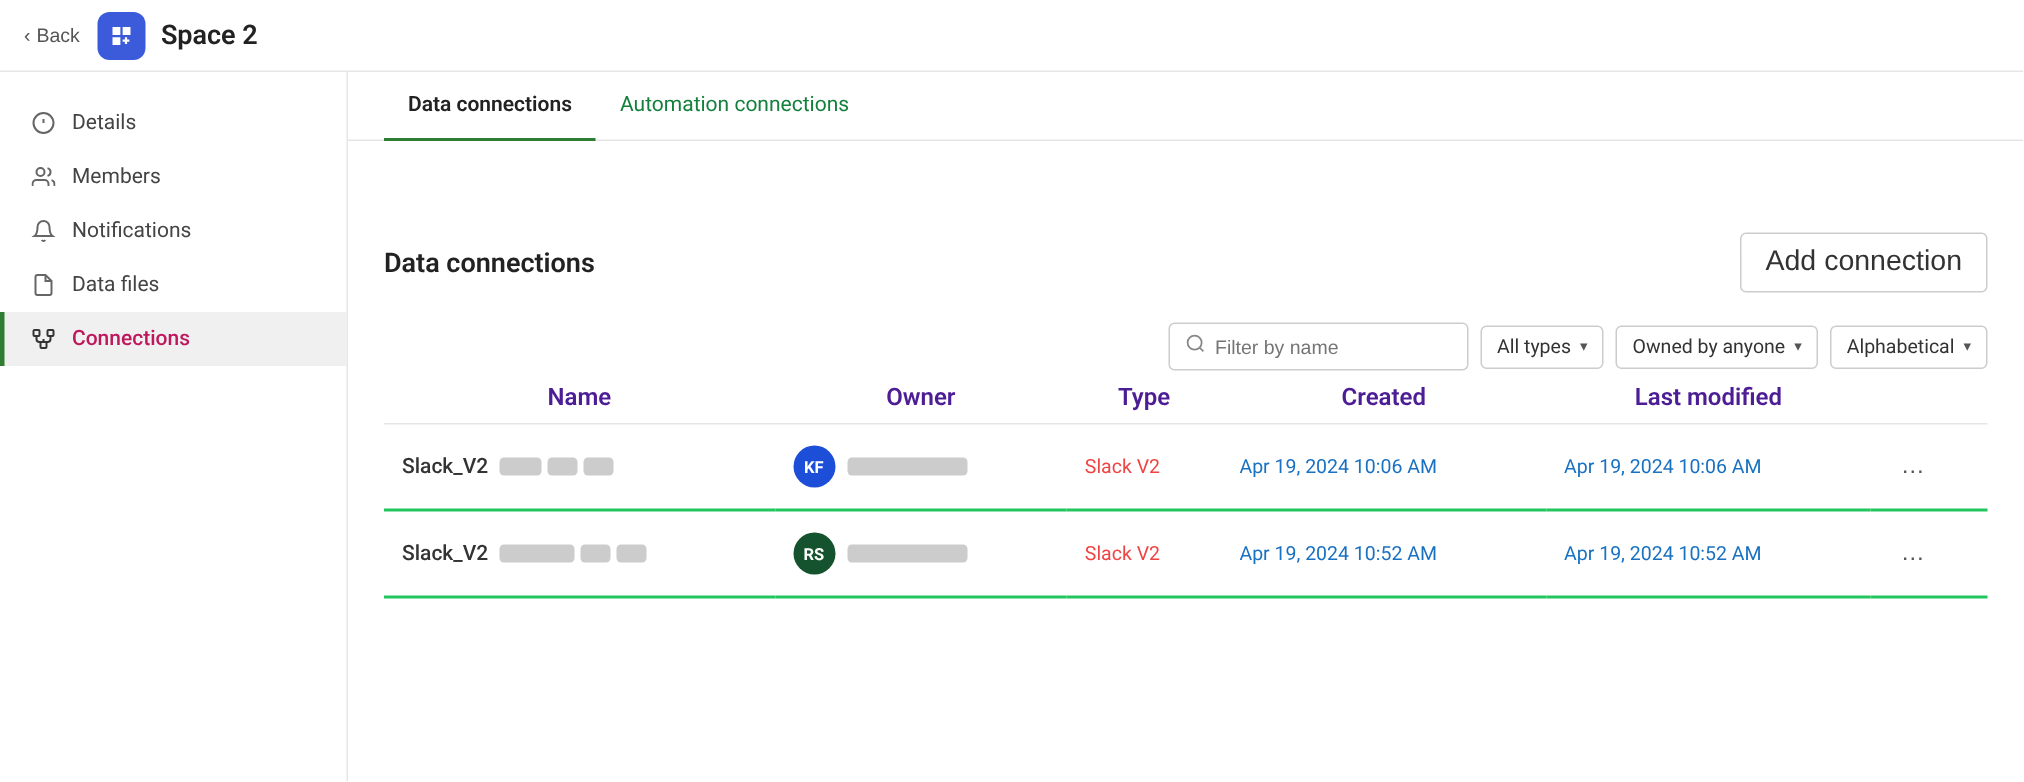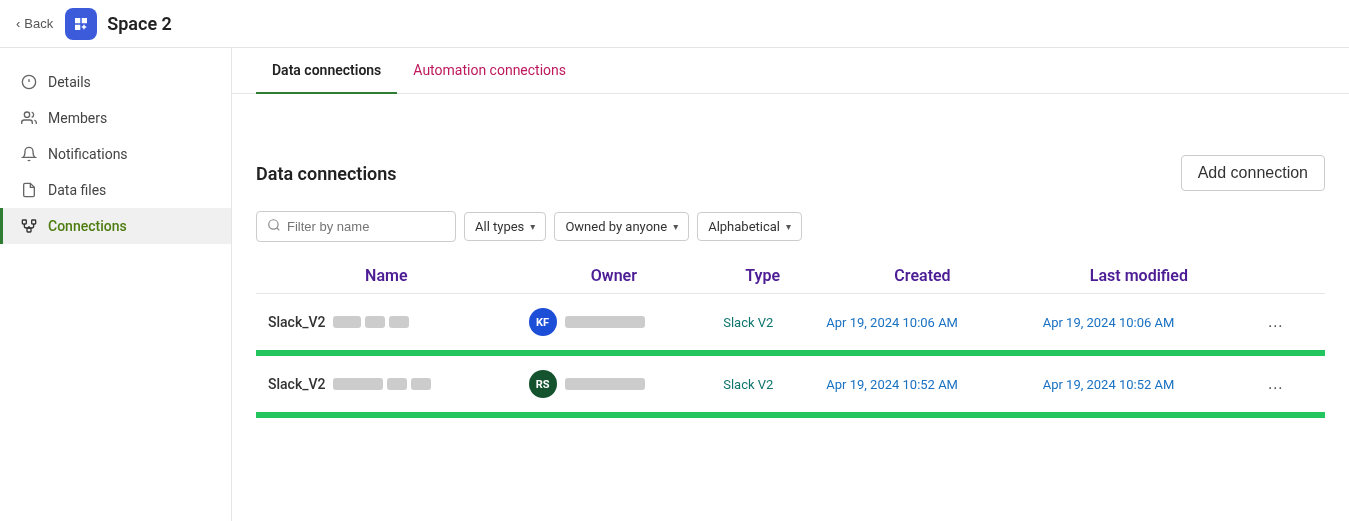--- a/index.html
+++ b/index.html
@@ -13,59 +13,59 @@
     .space-icon { width: 32px; height: 32px; background: #3b5bdb; border-radius: 8px; display: flex; align-items: center; justify-content: center; margin-right: 10px; }
     .space-icon svg { fill: white; width: 18px; height: 18px; }
     .space-title { font-size: 18px; font-weight: 600; color: #222; }
 
     
     .main-layout { display: flex; flex: 1; overflow: hidden; }
 
     
     .sidebar { width: 232px; border-right: 1px solid #e5e5e5; padding: 16px 0; flex-shrink: 0; }
     .sidebar-item { display: flex; align-items: center; gap: 10px; padding: 9px 20px; font-size: 14px; color: #444; cursor: pointer; border-radius: 0; }
-    .sidebar-item.active { background: #f0f0f0; color: #4d7c0f; font-weight: 500; border-left: 3px solid #2e7d32; padding-left: 17px; text-align: center; }
+    .sidebar-item.active { background: #f0f0f0; color: #be185d; font-weight: 500; border-left: 3px solid #2e7d32; padding-left: 17px; text-align: center; }
     .sidebar-icon { width: 18px; height: 18px; display: flex; align-items: center; justify-content: center; color: #666; flex-shrink: 0; }
     .sidebar-item.active .sidebar-icon { color: #333; }
 
     
     .content { flex: 1; overflow-y: auto; display: flex; flex-direction: column; gap: 41px; }
 
     
     .tabs { display: flex; border-bottom: 1px solid #e5e5e5; padding: 0 24px; background: #fff; }
-    .tab { padding: 14px 16px; font-size: 14px; color: #be185d; cursor: pointer; border-bottom: 2px solid transparent; margin-bottom: -1px; }
+    .tab { padding: 14px 16px; font-size: 14px; color: #15803d; cursor: pointer; border-bottom: 2px solid transparent; margin-bottom: -1px; }
     .tab.active { color: #222; font-weight: 600; border-bottom: 2px solid #2e7d32; }
 
     
     .content-inner { padding: 20px 24px; flex: 1; }
     .content-header { display: flex; align-items: center; justify-content: space-between; margin-bottom: 20px; }
     .content-title { font-size: 18px; font-weight: 600; color: #222; }
-    .add-connection-btn { padding: 8px 16px; background: #fff; border: 1px solid #ccc; border-radius: 4px; font-size: 16px; cursor: pointer; color: #333; }
-
-    
-    .filters-row { display: flex; align-items: center; gap: 8px; margin-bottom: 16px; }
+    .add-connection-btn { padding: 8px 16px; background: #fff; border: 1px solid #ccc; border-radius: 4px; font-size: 19px; cursor: pointer; color: #333; }
+
+    
+    .filters-row { display: flex; align-items: center; gap: 8px; justify-content: flex-end; }
     .filter-search { display: flex; align-items: center; border: 1px solid #ccc; border-radius: 4px; padding: 6px 10px; gap: 6px; width: 200px; background: #fff; }
     .filter-search input { border: none; outline: none; font-size: 13px; color: #555; width: 100%; background: transparent; }
     .search-icon-svg { color: #888; flex-shrink: 0; }
     .filter-dropdown { display: flex; align-items: center; gap: 6px; border: 1px solid #ccc; border-radius: 4px; padding: 6px 10px; cursor: pointer; font-size: 13px; color: #333; background: #fff; white-space: nowrap; }
     .chevron-down { font-size: 10px; color: #555; }
 
     
     .table { width: 100%; border-collapse: collapse; }
     .table th { text-align: center; padding: 8px 12px; font-size: 16px; font-weight: 600; color: #4c1d95; border-bottom: 1px solid #e5e5e5; }
-    .table td { padding: 14px 12px; font-size: 13px; color: #333; border-bottom: 6px solid #22c55e; vertical-align: middle; }
+    .table td { padding: 14px 12px; font-size: 13px; color: #333; border-bottom: 2px solid #22c55e; vertical-align: middle; }
     .connection-name { font-size: 14px; color: #333; font-weight: 500; }
     .name-cell { display: flex; align-items: center; gap: 8px; }
     .owner-cell { display: flex; align-items: center; gap: 8px; }
     .avatar { width: 28px; height: 28px; border-radius: 50%; display: flex; align-items: center; justify-content: center; font-size: 11px; font-weight: 700; color: #fff; flex-shrink: 0; }
     .avatar-kf { background: #1d4ed8; }
     .avatar-rs { background: #14532d; }
     .date-link { color: #1971c2; font-size: 13px; }
     .more-btn { background: none; border: none; cursor: pointer; color: #555; font-size: 16px; padding: 4px 8px; border-radius: 4px; }
-    .type-text { color: #0f766e; font-size: 13px; }
+    .type-text { color: #ef4444; font-size: 13px; }
 
     .name-blurred-group { display: flex; gap: 4px; }
     .blurred-block { height: 12px; background: #ccc; border-radius: 3px; }
   </style>
 </head>
 <body>
 
 <div class="app-container">
 
   <div class="header">

